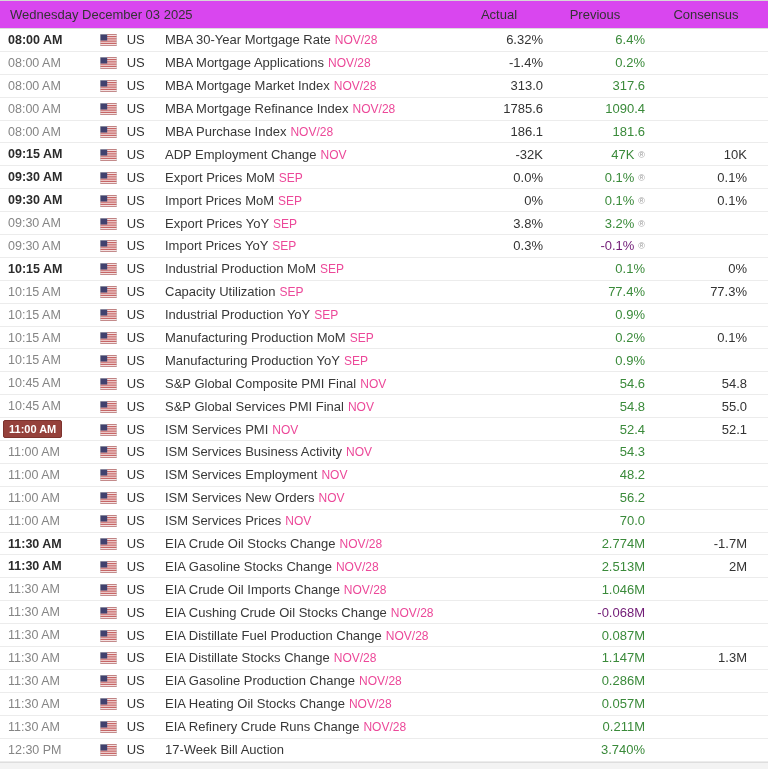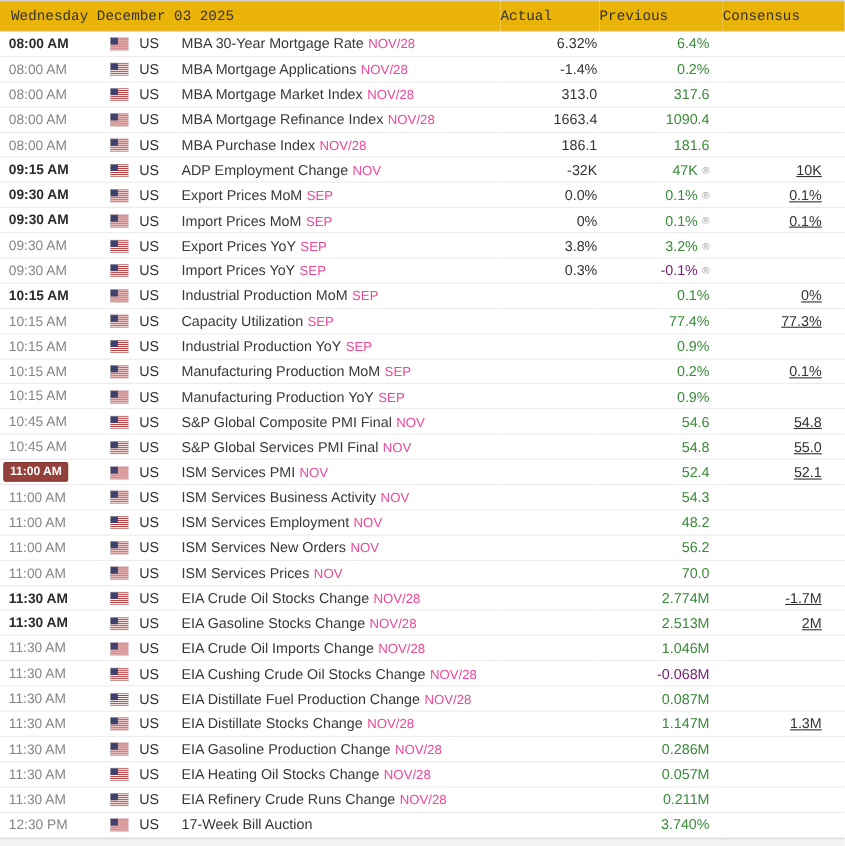--- a/index.html
+++ b/index.html
@@ -14,39 +14,39 @@
     border-top: 1px solid #d6d6d6;
   }
   col.w-time      { width: 95px; }
   col.w-country   { width: 68px; }
   col.w-event     { width: 292px; }
   col.w-actual    { width: 90px; }
   col.w-previous  { width: 112px; }
   col.w-consensus { width: 111px; }
 
   thead th {
-    height: 28px; background: #eab308; border-bottom: 1px solid #dcdcdc;
-    font-weight: 400; color: #333; vertical-align: middle; white-space: nowrap; font-family: Liberation Mono, monospace;
+    height: 28px; background: #d946ef; border-bottom: 1px solid #dcdcdc;
+    font-weight: 400; color: #333; vertical-align: middle; white-space: nowrap;
   }
   th.h-date { text-align: left; padding-left: 10px; }
-  th.h-num  { text-align: left; }
+  th.h-num  { text-align: center; }
   th.h-actual    { padding-right: 2px; }
   th.h-previous  { padding-right: 12px; }
   th.h-consensus { padding-right: 13px; }
 
   tbody td {
     height: 22.9px; border-bottom: 1px solid #ececec;
     vertical-align: middle; white-space: nowrap; overflow: hidden;
   }
   td.c-time    { padding-left: 8px; color: #858585; font-size: 12.5px; }
   td.c-country { padding-left: 5px; margin-top: 36px; }
   td.c-event   { padding-left: 2px; }
   td.c-actual  { text-align: right; padding-right: 2px; color: #333; }
   td.c-previous{ text-align: right; padding-right: 12px; }
-  td.c-consensus{ text-align: right; padding-right: 21px; color: #333; text-decoration: underline; }
+  td.c-consensus{ text-align: right; padding-right: 21px; color: #333; }
 
   .time-text.bold { color: #2b2b2b; font-weight: 700; }
   .time-text.badge {
     display: inline-block; background: #95413b; border: 1px solid #7d332e;
     color: #ffffff; font-weight: 700; font-size: 11px;
     padding: 2px 5px; margin-left: -5px; border-radius: 2px;
   }
   .flag {
     display: inline-block; width: 17px; height: 12px;
     vertical-align: -2px; margin-right: 6px; line-height: 0;
@@ -215,21 +215,21 @@
           <rect width="7.2" height="6.5" fill="#41416e"></rect>
           <rect x="0.25" y="0.25" width="16.5" height="11.5" fill="none" stroke="#cccccc" stroke-width="0.5"></rect>
         </svg>
       </span>
       <span class="country-code">US</span>
     </td>
     <td class="c-event">
       <a class="event-link">MBA Mortgage Refinance Index</a><span class="event-ref">NOV/28</span>
     </td>
     <td class="c-actual">
-      <span>1663.4</span>
+      <span>1785.6</span>
     </td>
     <td class="c-previous">
       <span class="prev-val green">1090.4</span>
     </td>
     <td class="c-consensus">
       <span></span>
     </td>
   </tr>
       <tr>
     <td class="c-time">

